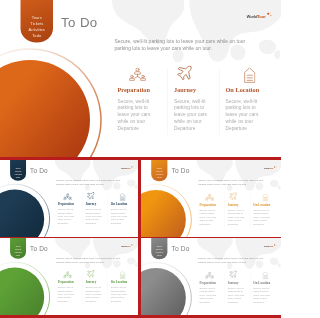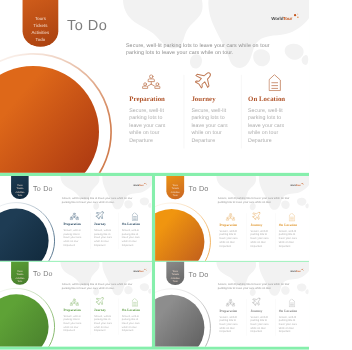--- a/index.html
+++ b/index.html
@@ -1,17 +1,17 @@
 <!DOCTYPE html>
 <html><head>
 <meta charset="utf-8">
 <style>
   html,body{margin:0;padding:0;}
   body{width:281px;height:318px;background:#ffffff;font-family:"Liberation Sans",sans-serif;overflow:hidden;}
-  .stage{position:relative;width:281px;height:318px;background:#86efac;}
+  .stage{position:relative;width:281px;height:318px;background:#b91c1c;}
 
   .slide{position:absolute;overflow:hidden;background:#ffffff;}
   .inner{position:absolute;left:0;top:0;width:562px;height:314px;transform-origin:0 0;background:#fff;}
 
   .mapsvg{position:absolute;left:0;top:0;width:562px;height:314px;}
 
   .badge{position:absolute;left:41px;top:-14px;width:65px;height:99px;border-radius:3px 3px 32px 32px / 3px 3px 28px 28px;}
   .badge .bl{position:absolute;left:0;right:0;text-align:center;font-size:8px;line-height:9.6px;color:#f6e0d2;letter-spacing:0.1px;}
 
   .title{position:absolute;left:122px;top:30px;font-size:26.5px;line-height:30px;color:#7d7d7d;letter-spacing:0.8px;font-weight:400;}

